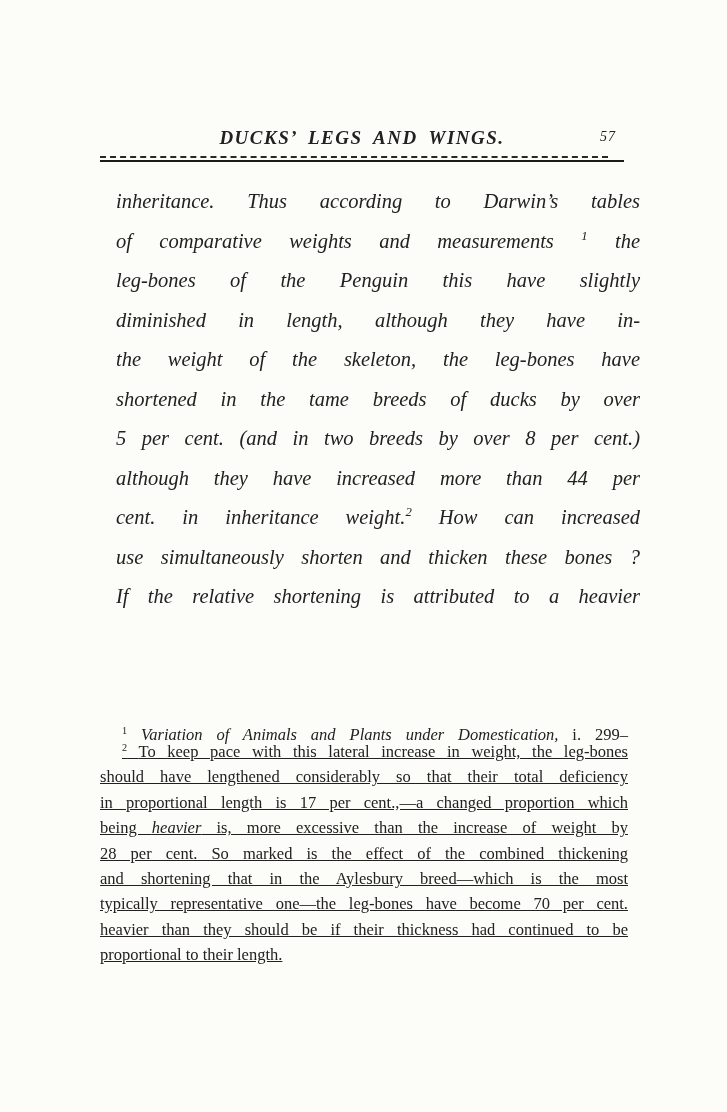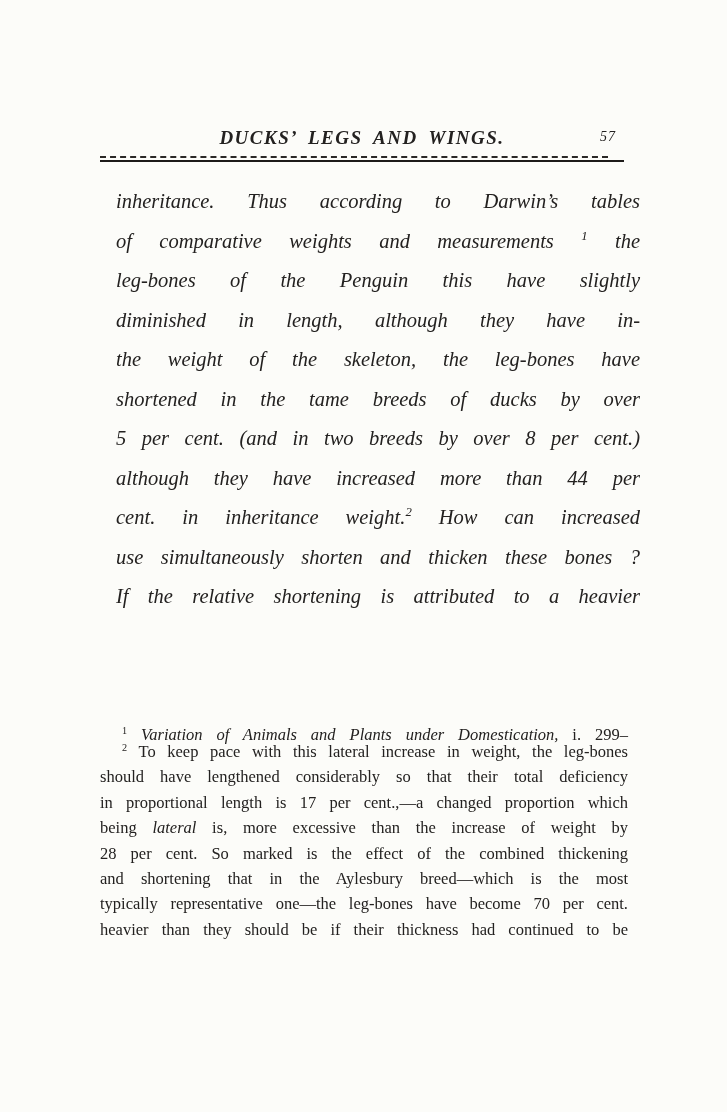--- a/index.html
+++ b/index.html
@@ -34,21 +34,21 @@
     font-size:20.5px; line-height:39.5px; height:39.5px;
     text-align:justify; text-align-last:justify;
     white-space:normal;
   }
   .sup {
     font-size:62%; vertical-align:super; line-height:0;
   }
   
   .fn { position:absolute; left:100px; width:528px; font-size:16.5px; }
   .fn1 { top:681px;margin-top:40px; }
-  .fn2 { top:739px; }
+  .fn2 { top:739px;text-decoration:underline; }
   .fn .fline {
     line-height:28px; height:28px;
     text-align:justify; text-align-last:justify;
   }
   .fn2 .fline { line-height:25.4px; height:25.4px; }
   .fn .fline.first { text-indent:22px; }
   .fn .fline.last { text-align-last:left; }
   .it { font-style:italic; }
 </style>
 </head>
@@ -81,20 +81,21 @@
   </div>
 
   <div class="fn fn1">
     <div class="fline first"><span class="sup">1</span> <span class="it">Variation of Animals and Plants under Domestication,</span><span> i. 299–</span></div>
   </div>
 
   <div class="fn fn2">
     <div class="fline first"><span class="sup">2</span> <span>To keep pace with this lateral increase in weight, the leg-bones</span></div>
     <div class="fline"><span>should have lengthened considerably so that their total deficiency</span></div>
     <div class="fline"><span>in proportional length is 17 per cent.,—a changed proportion which</span></div>
-    <div class="fline"><span>being </span><span class="it">lateral</span><span> is, more excessive than the increase of weight by</span></div>
+    <div class="fline"><span>being </span><span class="it">heavier</span><span> is, more excessive than the increase of weight by</span></div>
     <div class="fline"><span>28 per cent.  So marked is the effect of the combined thickening</span></div>
     <div class="fline"><span>and shortening that in the Aylesbury breed—which is the most</span></div>
     <div class="fline"><span>typically representative one—the leg-bones have become 70 per cent.</span></div>
     <div class="fline"><span>heavier than they should be if their thickness had continued to be</span></div>
+    <div class="fline last"><span>proportional to their length.</span></div>
   </div>
 
 </div>
 
 </body></html>

